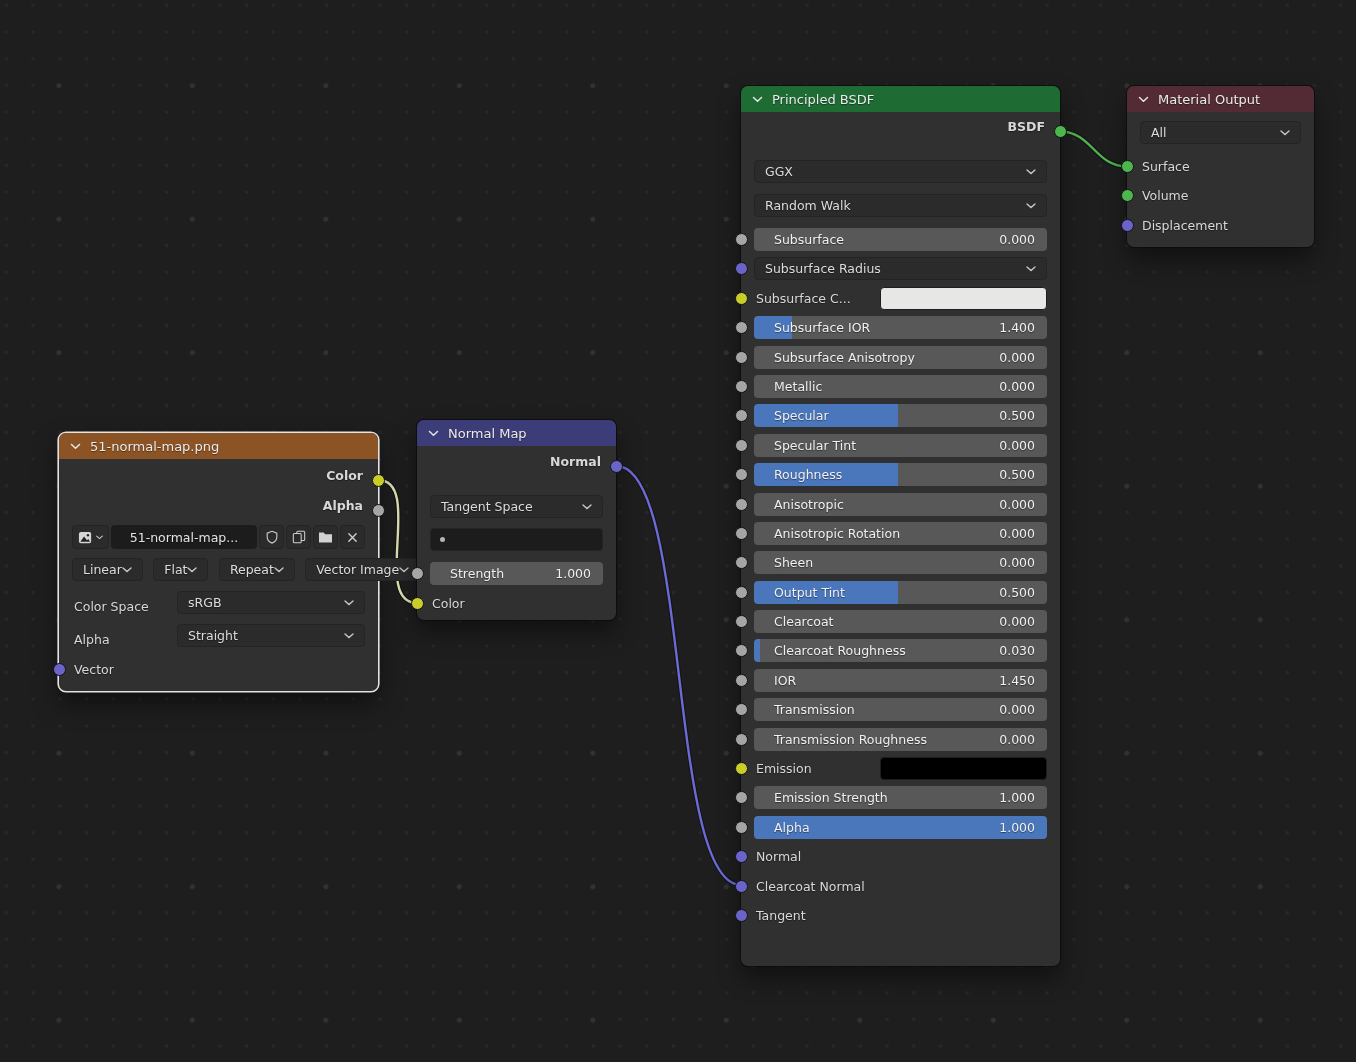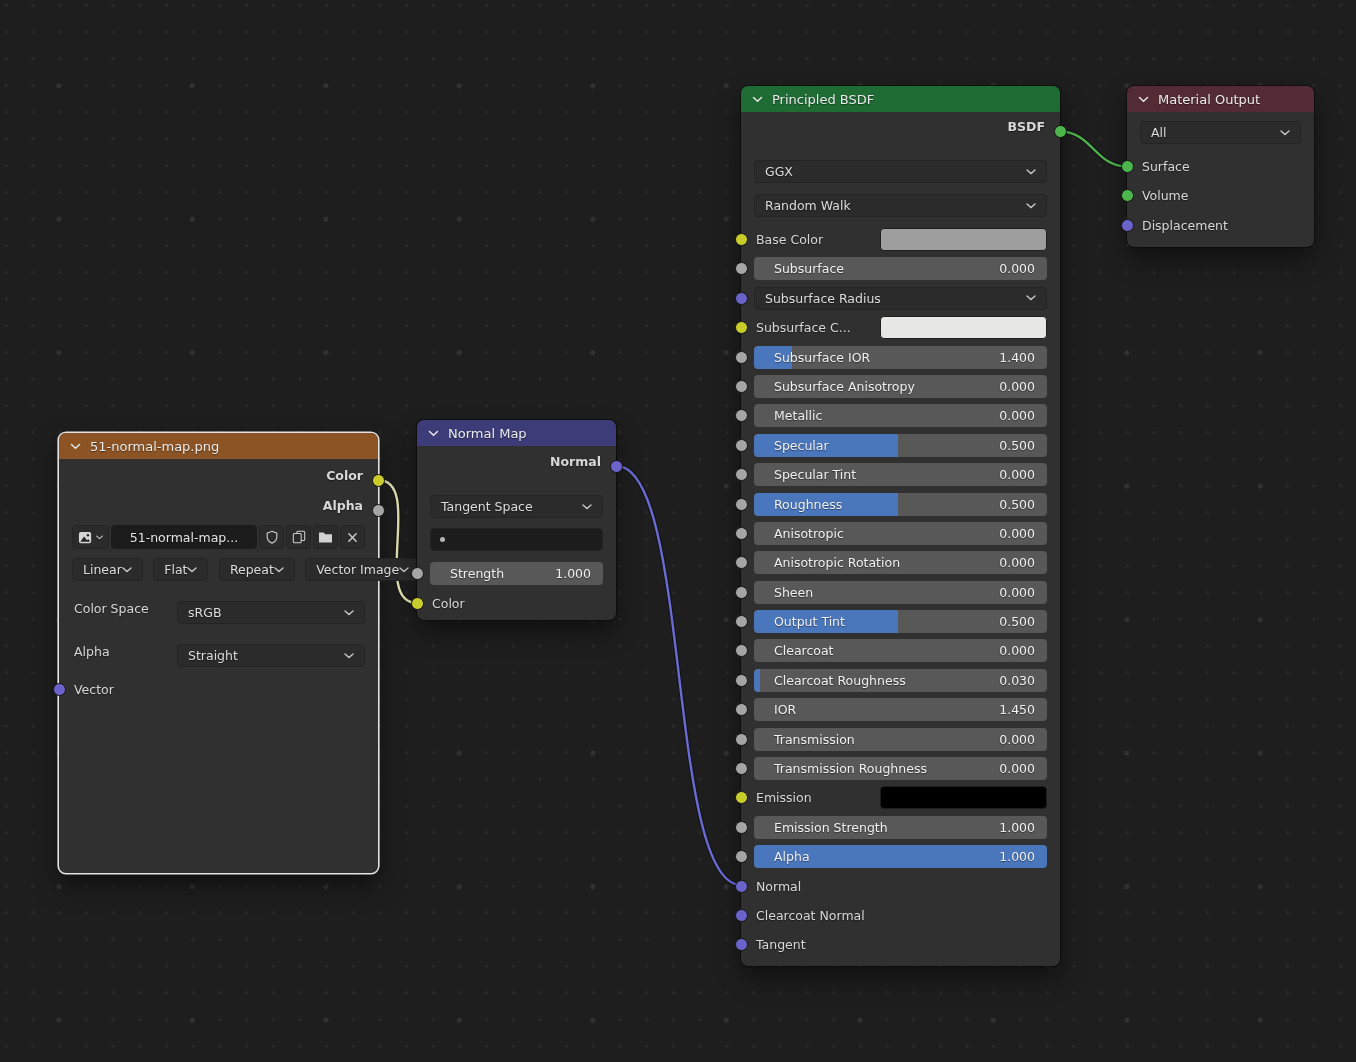--- a/index.html
+++ b/index.html
@@ -55,21 +55,21 @@
 
   .select{
     height:23px;background:#2b2b2b;border:1px solid #242424;border-radius:4px;
     display:flex;align-items:center;justify-content:space-between;
     padding:0 10px;box-sizing:border-box;color:#dcdcdc;flex:0 0 auto;
   }
   .chev{flex:0 0 auto;}
 
   .col{display:flex;flex-direction:row;gap:10.4px;}
 
-  .lrow{display:flex;align-items:flex-start;height:23px;margin-top:20px;}
+  .lrow{display:flex;align-items:flex-end;height:23px;margin-top:10px;}
   .lrow .llabel{flex:0 0 103px;padding-left:2px;}
   .lrow .select{flex:1;}
 
   .img-row{display:flex;gap:2px;height:24px;margin-top:3px;}
   .ibtn{background:#2b2b2b;border:1px solid #242424;border-radius:4px;display:flex;
         align-items:center;justify-content:center;box-sizing:border-box;gap:3px;}
   .ibtn.browse{flex:0 0 37px;}
   .ibtn.small{flex:0 0 25px;}
   .name-field{flex:1;background:#1c1c1c;border-radius:4px;display:flex;align-items:center;
               justify-content:center;color:#e3e3e3;overflow:hidden;white-space:nowrap;}
@@ -94,21 +94,21 @@
 
   <svg class="wires" width="1356" height="1062">
     <path class="wout" d="M1060 131.5 C1092 131.5 1095 166.5 1127 166.5"></path>
     <path class="wcore w-green" d="M1060 131.5 C1092 131.5 1095 166.5 1127 166.5"></path>
     <path class="wout" d="M378 480 C424 480 371 603 417 603"></path>
     <path class="wcore w-yellow" d="M378 480 C424 480 371 603 417 603"></path>
     <path class="wout" d="M616.5 466 C691 466 667 885 741 885"></path>
     <path class="wcore w-purple" d="M616.5 466 C691 466 667 885 741 885"></path>
   </svg>
 
-  <div class="node selected" style="left:59px;top:433px;width:319px;height:440px;">
+  <div class="node selected" style="left:59px;top:433px;width:319px;height:258px;">
     <div class="nhdr hdr-texture">
       <svg class="hchev" width="11" height="7" viewBox="0 0 11 7">
           <path d="M1.5 1.5 L5.5 5.3 L9.5 1.5" fill="none" stroke="#e6e6e6" stroke-width="1.5" stroke-linecap="round"></path>
         </svg>
       <span>51-normal-map.png</span>
     </div>
     <div class="content">
       <div class="out-row" style="margin-top:9px">
         <span>Color</span>
         <span class="socket right" data-socket="yellow"></span>
@@ -260,25 +260,20 @@
           </svg>
       </div>
       <div class="select" style="margin-top:11px">
         <span>Random Walk</span>
         <svg class="chev" width="10" height="6" viewBox="0 0 10 6">
             <path d="M1 1 L5 4.6 L9 1" fill="none" stroke="#c8c8c8" stroke-width="1.4" stroke-linecap="round"></path>
           </svg>
       </div>
       <div class="rows">
           <div class="prow">
-            <span class="socket left" data-socket="yellow"></span>
-            <span class="in-label">Base Color</span>
-            <div class="swatch" style="background: rgb(158, 158, 158);"></div>
-          </div>
-          <div class="prow">
             <span class="socket left" data-socket="gray"></span>
             <div class="ctl slider">
               <span class="sl-label">Subsurface</span>
               <span class="sl-value">0.000</span>
             </div>
           </div>
           <div class="prow">
             <span class="socket left" data-socket="vector"></span>
             <div class="ctl select">
               <span>Subsurface Radius</span>

